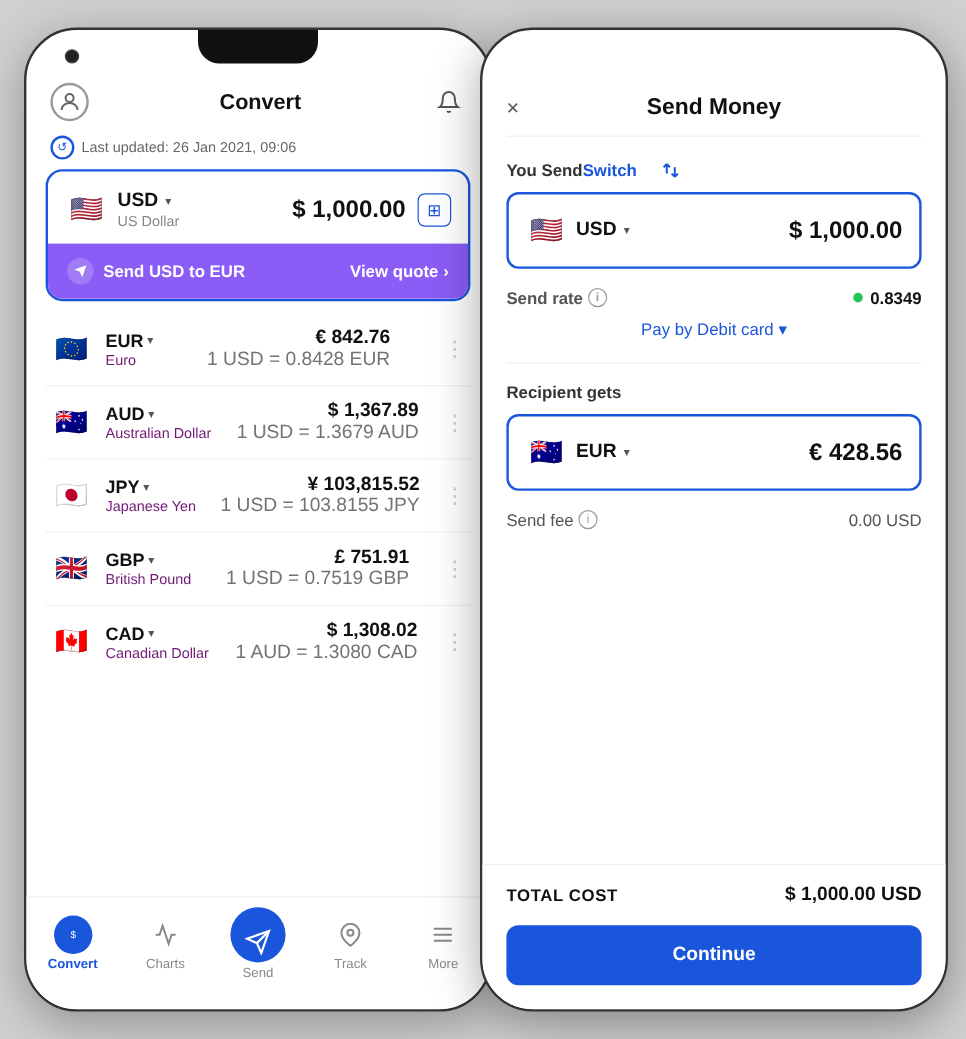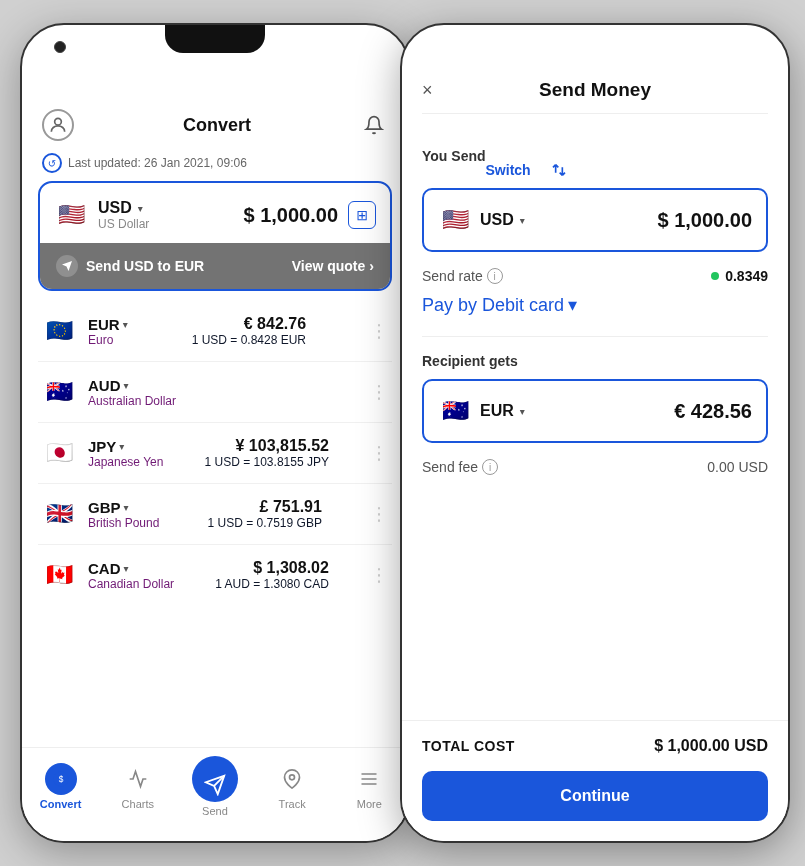--- a/index.html
+++ b/index.html
@@ -68,21 +68,21 @@
       position: absolute;
       right: 15px;
       top: 23px;
       box-shadow: 0 10px 40px rgba(0,0,0,0.35);
       overflow: hidden;
       border: 2px solid #333;
     }
 
     
     .p1-content {
-      padding-top: 76px;
+      padding-top: 36px;
       height: 100%;
       display: flex;
       flex-direction: column;
     }
     .p1-header {
       display: flex;
       align-items: center;
       justify-content: space-between;
       padding: 8px 20px 8px;
     }
@@ -182,21 +182,21 @@
       height: 28px;
       border: 1.5px solid #1a56db;
       border-radius: 6px;
       display: flex;
       align-items: center;
       justify-content: center;
       color: #1a56db;
       font-size: 14px;
     }
     .p1-send-btn {
-      background: #737373;
+      background: #8b5cf6;
       color: #fff;
       display: flex;
       align-items: center;
       justify-content: space-between;
       padding: 12px 16px;
       font-size: 14px;
       font-weight: 600;
     }
     .send-btn-left {
       display: flex;
@@ -230,21 +230,21 @@
     .ci-left {
       display: flex;
       align-items: center;
       gap: 10px;
     }
     .ci-info { display: flex; flex-direction: column; }
     .ci-name { font-size: 15px; font-weight: 600; color: #111; }
     .ci-sub { font-size: 12px; color: #701a75; }
     .ci-right { text-align: right; }
     .ci-amount { font-size: 16px; font-weight: 700; color: #111; }
-    .ci-rate { font-size: 12px; color: #0f172a; }
+    .ci-rate { font-size: 16px; color: #737373; }
     .ci-dots { color: #ccc; font-size: 18px; cursor: pointer; }
 
     .p1-bottom-nav {
       display: flex;
       align-items: center;
       justify-content: space-around;
       padding: 8px 0 24px;
       border-top: 1px solid #eee;
       background: #fff;
     }
@@ -322,21 +322,20 @@
       color: #333;
     }
     .p2-switch {
       font-size: 14px;
       font-weight: 600;
       color: #1a56db;
       cursor: pointer;
       display: flex;
       align-items: center;
       gap: 20px;
-      margin-top: 28px;
     }
 
     .p2-input-box {
       border: 2px solid #1a56db;
       border-radius: 10px;
       display: flex;
       align-items: center;
       padding: 12px 14px;
       margin-bottom: 16px;
       gap: 10px;
@@ -369,20 +368,21 @@
       align-items: center;
       justify-content: space-between;
       margin-bottom: 10px;
     }
     .p2-rate-label {
       display: flex;
       align-items: center;
       gap: 4px;
       font-size: 14px;
       color: #555;
+      font-weight: bold;
     }
     .p2-info-icon {
       width: 16px;
       height: 16px;
       border-radius: 50%;
       border: 1.5px solid #999;
       display: flex;
       align-items: center;
       justify-content: center;
       font-size: 10px;
@@ -403,24 +403,25 @@
       border-radius: 50%;
     }
 
     .p2-pay-row {
       margin-bottom: 20px;
     }
     .p2-pay-btn {
       display: flex;
       align-items: center;
       gap: 4px;
-      font-size: 18px;
+      font-size: 14px;
       color: #1a56db;
       cursor: pointer;
       font-weight: 500;
+      justify-content: center;
     }
 
     .p2-recipient-section {
       margin-bottom: 16px;
     }
     .p2-recipient-title {
       font-size: 14px;
       font-weight: 600;
       color: #333;
       margin-bottom: 10px;
@@ -572,20 +573,24 @@
           <div class="ci-left">
             <div class="flag-circle">🇦🇺</div>
             <div class="ci-info">
               <div style="display:flex;align-items:center;gap:3px;">
                 <span class="ci-name">AUD</span>
                 <span style="font-size:10px;color:#555;">▾</span>
               </div>
               <span class="ci-sub">Australian Dollar</span>
             </div>
           </div>
+          <div class="ci-right">
+            <div class="ci-amount">$ 1,367.89</div>
+            <div class="ci-rate">1 USD = 1.3679 AUD</div>
+          </div>
           <div class="ci-dots">⋮</div>
         </div>
 
         <div class="currency-item">
           <div class="ci-left">
             <div class="flag-circle">🇯🇵</div>
             <div class="ci-info">
               <div style="display:flex;align-items:center;gap:3px;">
                 <span class="ci-name">JPY</span>
                 <span style="font-size:10px;color:#555;">▾</span>

